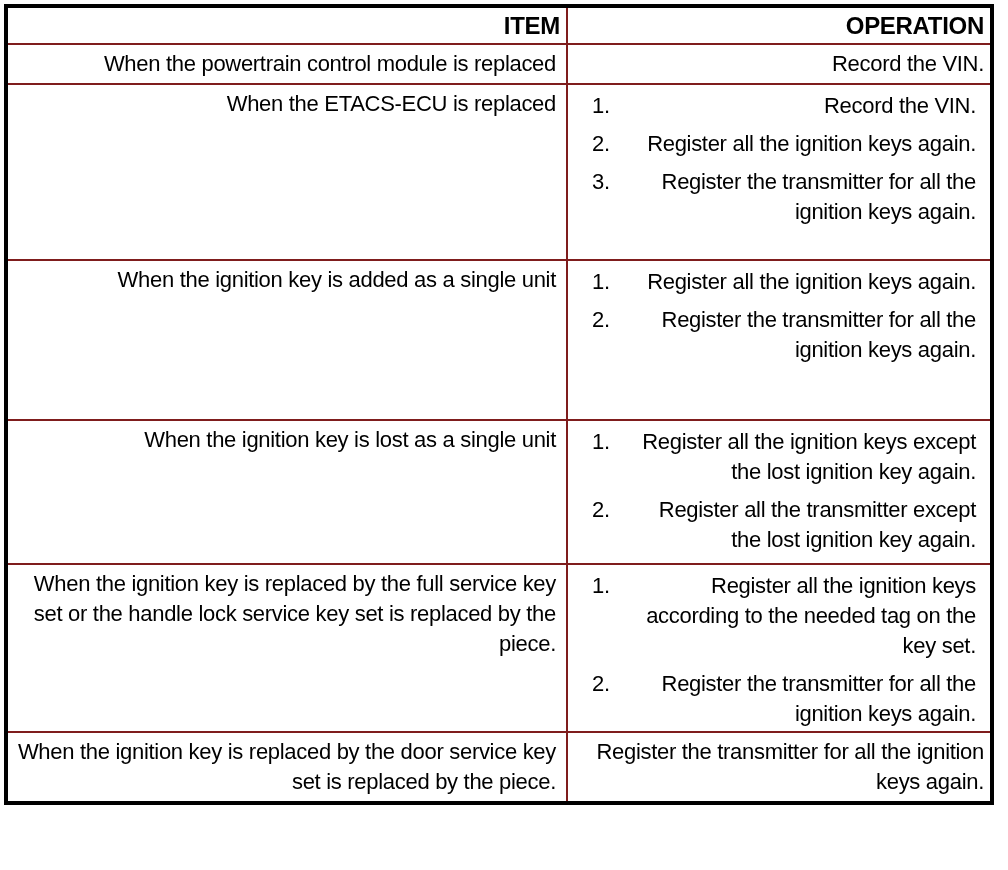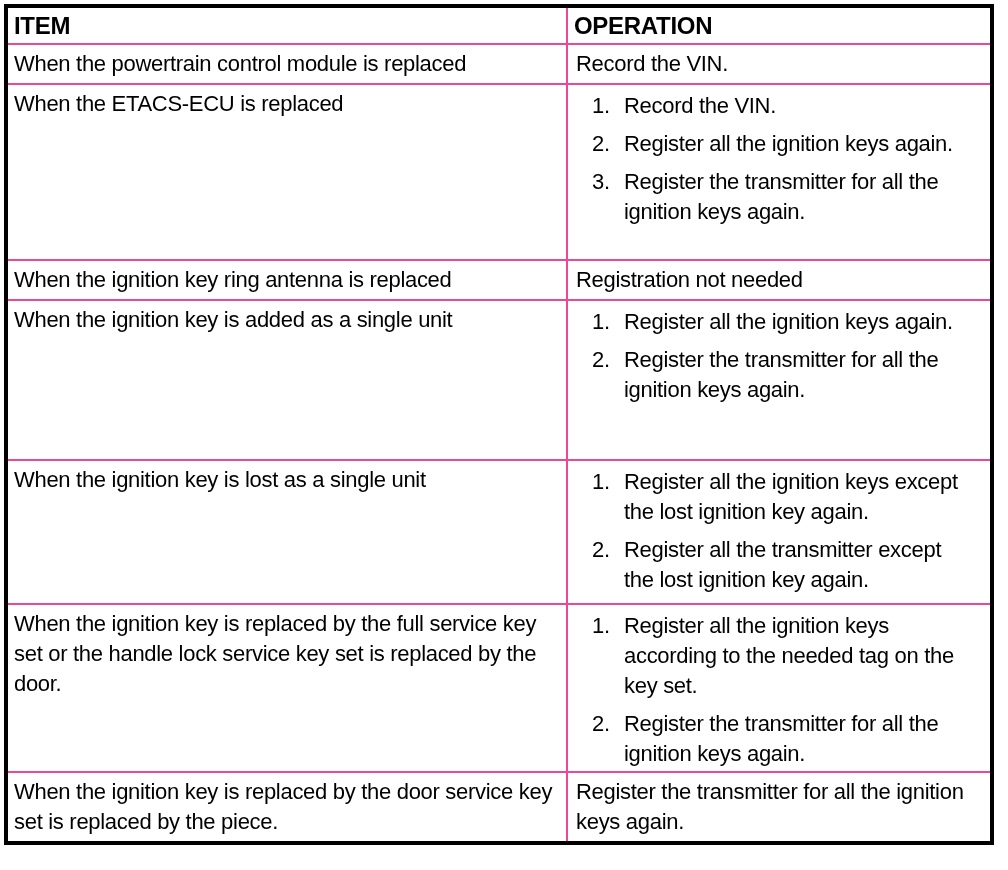--- a/index.html
+++ b/index.html
@@ -23,23 +23,23 @@
     top: 4px;
     width: 986px;
     border-collapse: collapse;
     table-layout: fixed;
     border: 4px solid #000;
   }
   col.col-item { width: 561px; }
   col.col-op   { width: 425px; }
 
   .reg-table th, .reg-table td {
-    border: 2px solid #ec4899;
+    border: 2px solid #7f1d1d;
     vertical-align: top;
-    text-align: left;
+    text-align: right;
     font-size: 22px;
     line-height: 30px;
     letter-spacing: -0.3px;
     overflow: hidden;
   }
   .reg-table th {
     font-size: 24px;
     font-weight: bold;
     height: 33px;
     padding: 1px 6px 1px 6px;
@@ -107,24 +107,20 @@
     <td class="item-cell">When the ETACS-ECU is replaced</td>
     <td class="op-cell">
             <ol class="op-list">
               <li>Record the VIN.</li>
               <li>Register all the ignition keys again.</li>
               <li>Register the transmitter for all the ignition keys again.</li>
             </ol>
           </td>
   </tr>
 
-  <tr class="row-2">
-    <td class="item-cell">When the ignition key ring antenna is replaced</td>
-    <td class="op-cell">Registration not needed</td>
-  </tr>
 
   <tr class="row-3">
     <td class="item-cell">When the ignition key is added as a single unit</td>
     <td class="op-cell">
             <ol class="op-list">
               <li>Register all the ignition keys again.</li>
               <li>Register the transmitter for all the ignition keys again.</li>
             </ol>
           </td>
   </tr>
@@ -133,21 +129,21 @@
     <td class="item-cell">When the ignition key is lost as a single unit</td>
     <td class="op-cell">
             <ol class="op-list">
               <li>Register all the ignition keys except the lost ignition key again.</li>
               <li>Register all the transmitter except the lost ignition key again.</li>
             </ol>
           </td>
   </tr>
 
   <tr class="row-5">
-    <td class="item-cell">When the ignition key is replaced by the full service key set or the handle lock service key set is replaced by the door.</td>
+    <td class="item-cell">When the ignition key is replaced by the full service key set or the handle lock service key set is replaced by the piece.</td>
     <td class="op-cell">
             <ol class="op-list">
               <li>Register all the ignition keys according to the needed tag on the key set.</li>
               <li>Register the transmitter for all the ignition keys again.</li>
             </ol>
           </td>
   </tr>
 
   <tr class="row-6">
     <td class="item-cell">When the ignition key is replaced by the door service key set is replaced by the piece.</td>

